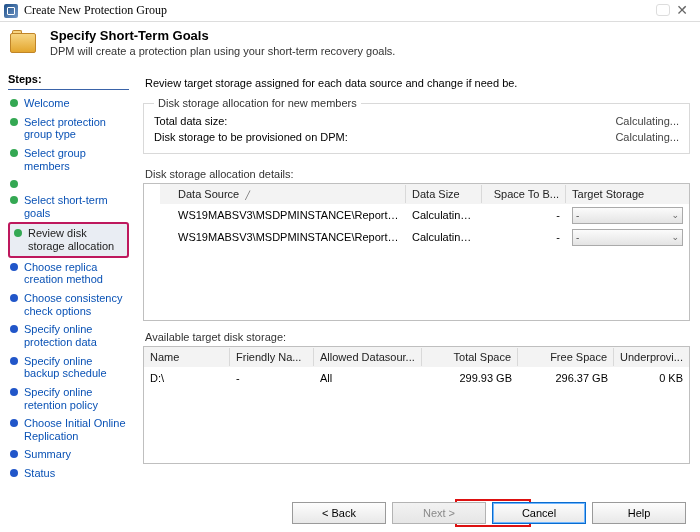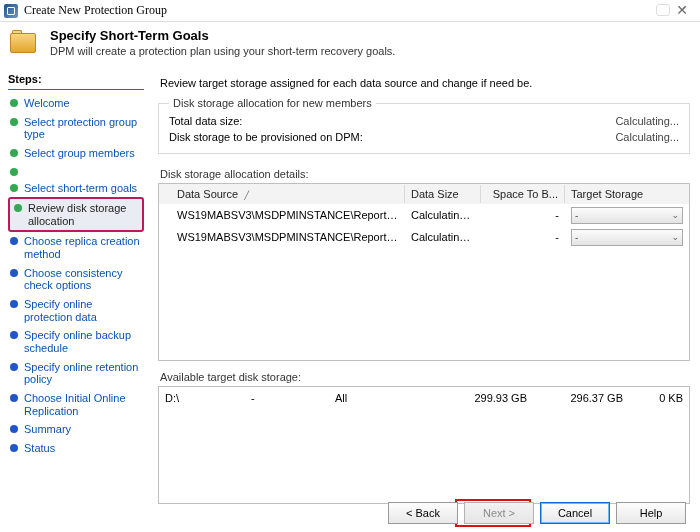--- a/index.html
+++ b/index.html
@@ -46,21 +46,21 @@
   .details-grid .c-sp{flex:0 0 84px;text-align:right;}
   .details-grid .c-tg{flex:1;}
   .sort-tri{font-size:8px;color:#666;margin-left:6px;}
   .tstore .c-nm{flex:0 0 86px;}
   .tstore .c-fn{flex:0 0 84px;}
   .tstore .c-ad{flex:0 0 108px;}
   .tstore .c-ts{flex:0 0 96px;text-align:right;}
   .tstore .c-fs{flex:0 0 96px;text-align:right;}
   .tstore .c-up{flex:1;text-align:right;}
   .buttonbar { position:absolute; bottom:8px; right:14px; display:flex; gap:6px;}
-  .btn { width:70px; height:22px; background:linear-gradient(#fdfdfd,#e8e8e8); border:1px solid #9a9a9a; font-size:11px; display:flex; align-items:center; justify-content:center; }
+  .btn { width:94px; height:22px; background:linear-gradient(#fdfdfd,#e8e8e8); border:1px solid #9a9a9a; font-size:11px; display:flex; align-items:center; justify-content:center; }
   .btn.default{ border:1px solid #0a6cce; box-shadow:inset 0 0 0 1px #6fb6ff;}
   .btn.disabled{ color:#8a8a8a; background:linear-gradient(#f2f2f2,#e6e6e6); border-color:#b3b3b3;}
   .next-highlight{ position:absolute; bottom:5px; right:169px; width:76px; height:28px; border:2px solid #d11; pointer-events:none;}
   .filler{flex:1;}
 </style>
 </head>
 <body>
 
 <div class="titlebar">
   <div class="appicon"></div>
@@ -151,21 +151,21 @@
         <span>Total data size:</span>
         <span class="v">Calculating...</span>
       </div>
       <div class="kvrow">
         <span>Disk storage to be provisioned on DPM:</span>
         <span class="v">Calculating...</span>
       </div>
     </fieldset>
 
     <div class="sect-label">Disk storage allocation details:</div>
-    <div class="grid-frame details-grid" style="height:178px;">
+    <div class="grid-frame details-grid" style="height:138px;padding-left:16px;">
       <div class="grid-head">
         <div class="col c-ds" style="padding-left:18px;"><span>Data Source</span><span class="sort-tri">╱</span></div>
         <div class="col c-sz">Data Size</div>
         <div class="col c-sp">Space To B...</div>
         <div class="col c-tg">Target Storage</div>
       </div>
       <div class="grid-body" id="details-body">
           <div class="row">
             <div class="cell c-ds" style="padding-left:18px;">WS19MABSV3\MSDPMINSTANCE\ReportServe...</div>
             <div class="cell c-sz">Calculating ...</div>
@@ -186,20 +186,28 @@
                 <span>-</span>
                 <span class="arrow">⌄</span>
               </div>
             </div>
           </div>
         </div>
     </div>
 
     <div class="sect-label">Available target disk storage:</div>
     <div class="grid-frame tstore" style="height:118px;">
+      <div class="grid-head">
+        <div class="col c-nm">Name</div>
+        <div class="col c-fn">Friendly Na...</div>
+        <div class="col c-ad">Allowed Datasour...</div>
+        <div class="col c-ts">Total Space</div>
+        <div class="col c-fs">Free Space</div>
+        <div class="col c-up">Underprovi...</div>
+      </div>
       <div class="grid-body" id="store-body">
           <div class="row">
             <div class="cell c-nm">D:\</div>
             <div class="cell c-fn">-</div>
             <div class="cell c-ad">All</div>
             <div class="cell c-ts">299.93 GB</div>
             <div class="cell c-fs">296.37 GB</div>
             <div class="cell c-up">0 KB</div>
           </div>
         </div>

